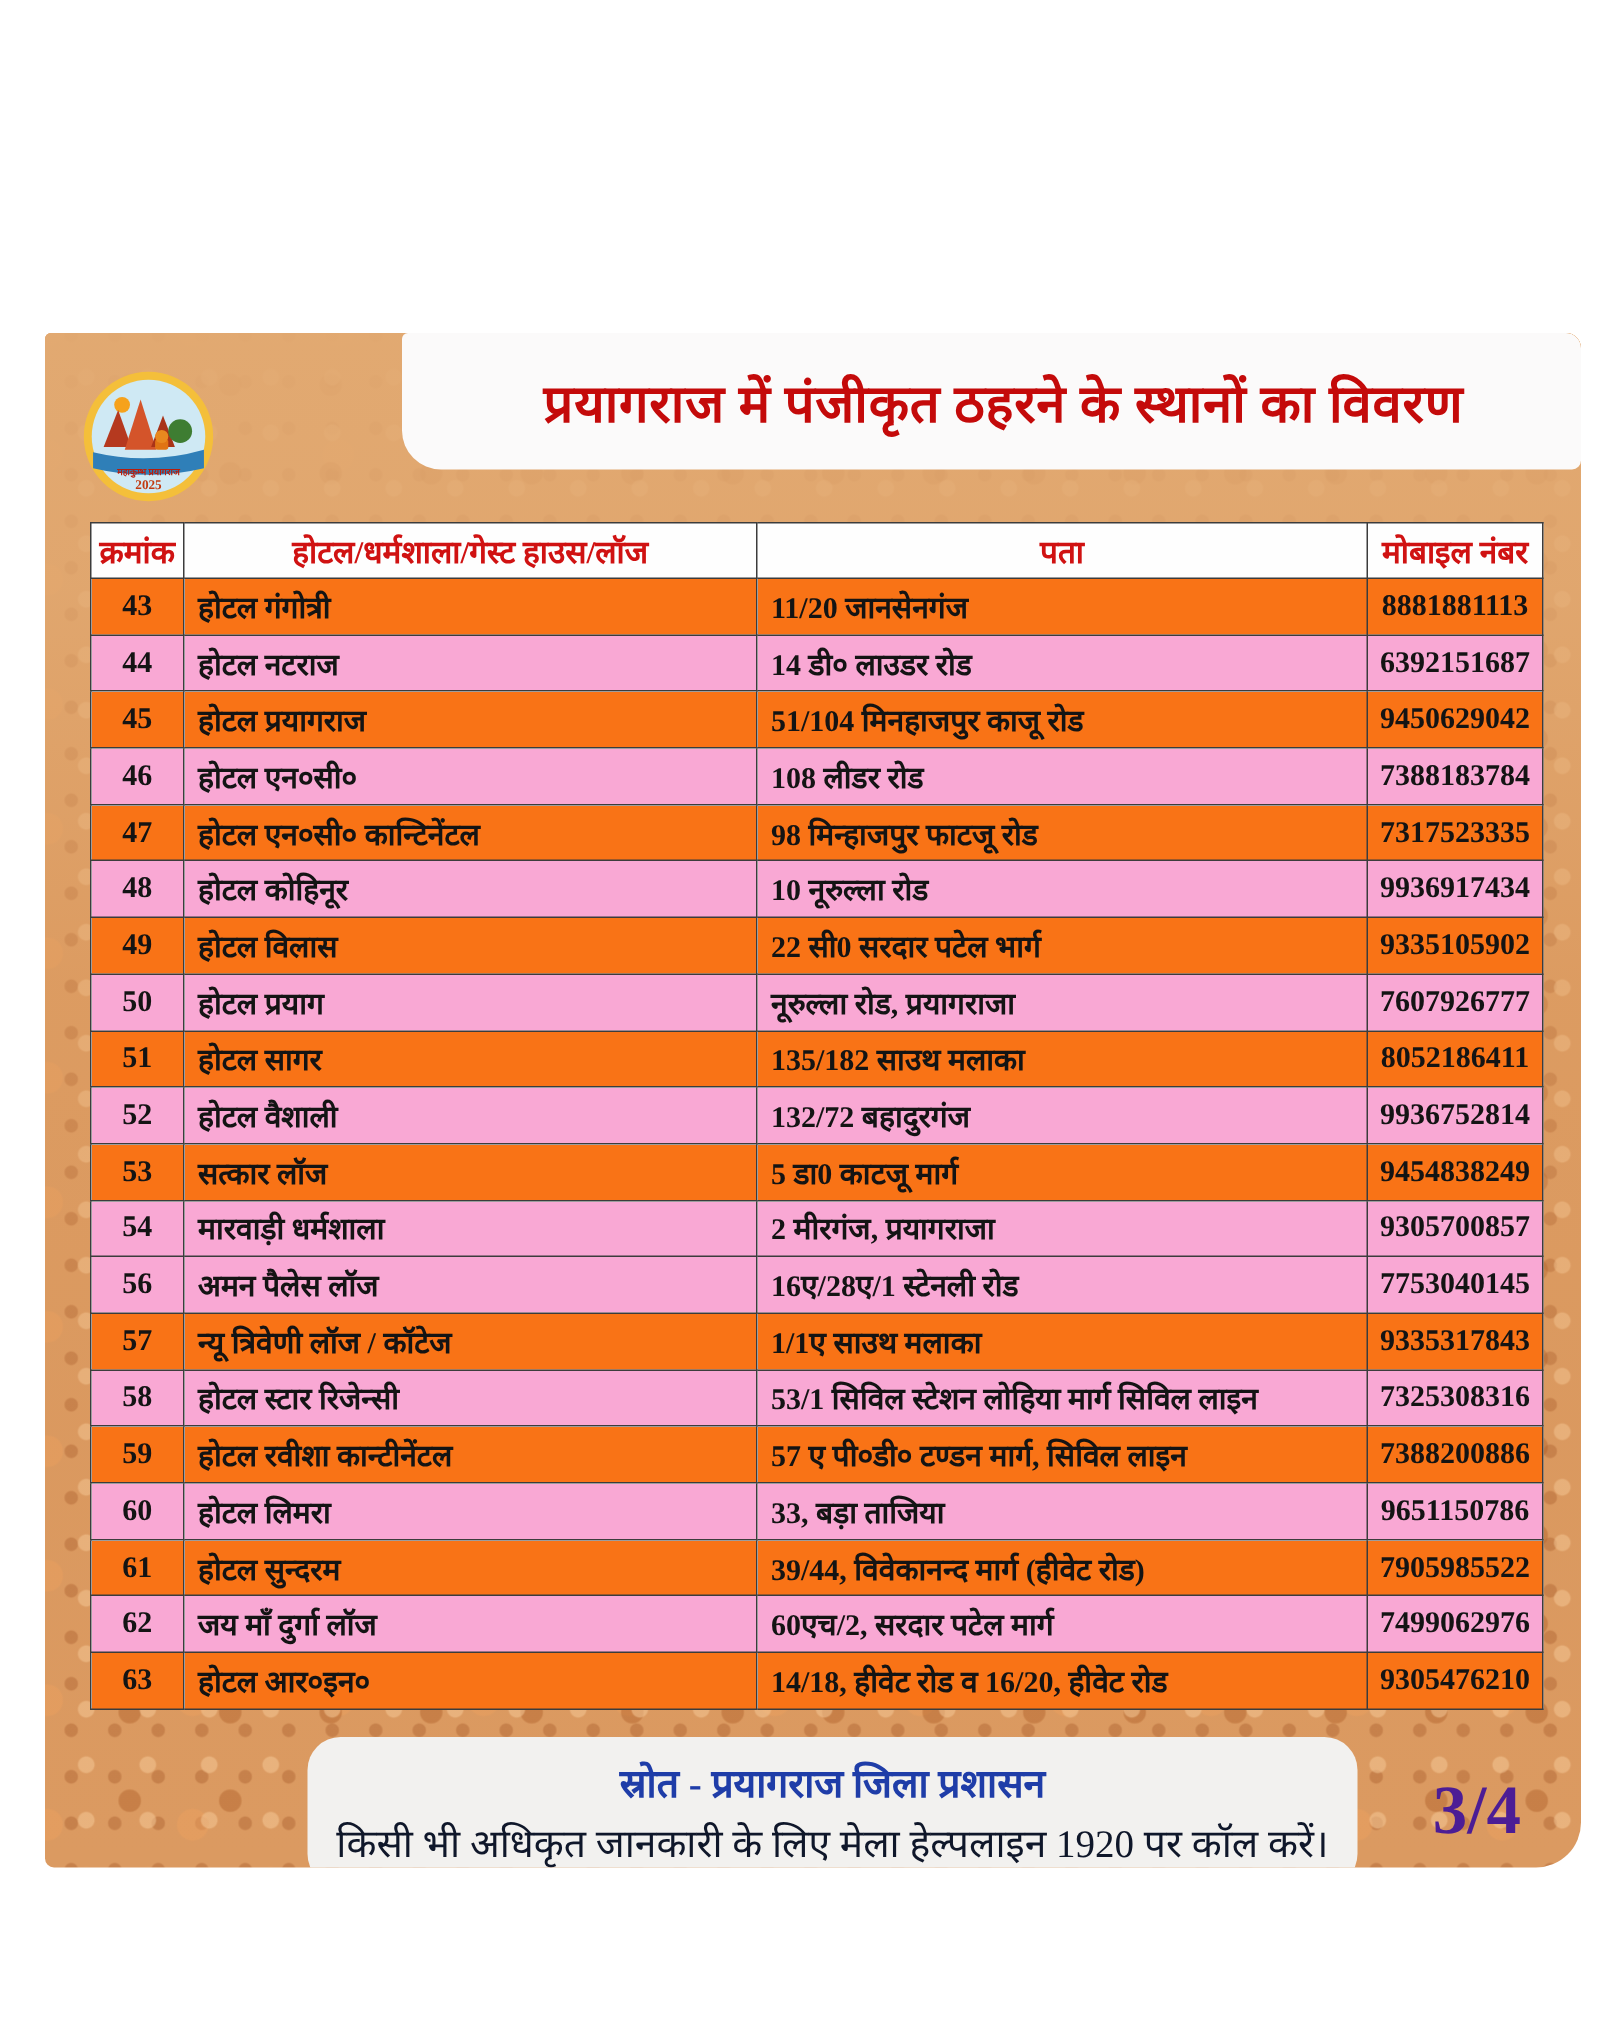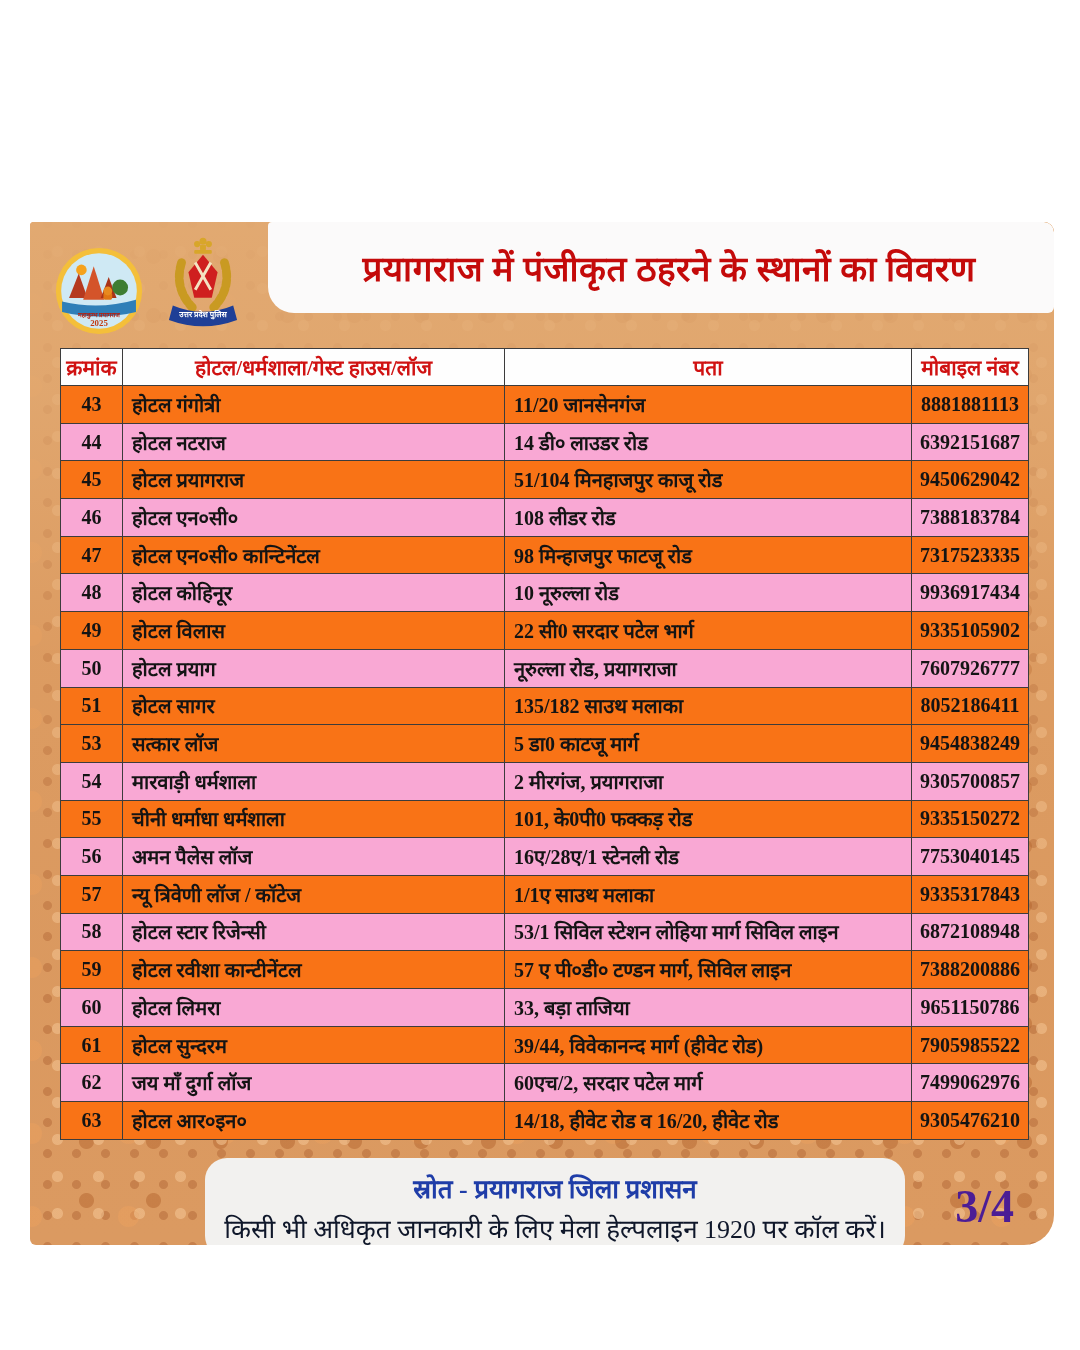--- a/index.html
+++ b/index.html
@@ -93,37 +93,20 @@
         <path d="M52,58 L61,34 L70,58 Z" fill="#a93318"></path>
         <circle cx="74" cy="46" r="9" fill="#3e7d32"></circle>
         <path d="M8,62 Q50,72 92,60 L92,74 Q50,84 8,74 Z" fill="#2f7fb8"></path>
         <rect x="55" y="52" width="10" height="8" rx="2" fill="#e07414"></rect>
         <circle cx="60" cy="50" r="5" fill="#e8891f"></circle>
         <text x="50" y="79" font-size="7" font-weight="bold" fill="#b81d0c" text-anchor="middle">महाकुम्भ प्रयागराज</text>
         <text x="50" y="90" font-size="10" font-weight="bold" fill="#c23a10" text-anchor="middle">2025</text>
       </svg>
     </div>
 
-    <div class="logo-police">
-      <svg viewBox="0 0 76 100" width="74" height="98" aria-hidden="true">
-        <g fill="#d8a62a">
-          <rect x="29" y="15" width="18" height="4" rx="1"></rect>
-          <circle cx="32" cy="9" r="3.2"></circle>
-          <circle cx="44" cy="9" r="3.2"></circle>
-          <circle cx="38" cy="6" r="3.6"></circle>
-          <rect x="35" y="10" width="6" height="5"></rect>
-        </g>
-        <path d="M16 28 q-8 26 11 46" stroke="#c99a22" stroke-width="9" fill="none" stroke-linecap="round" stroke-dasharray="6 3"></path>
-        <path d="M60 28 q8 26 -11 46" stroke="#c99a22" stroke-width="9" fill="none" stroke-linecap="round" stroke-dasharray="6 3"></path>
-        <path d="M38 20 L53 38 L47 64 H29 L23 38 Z" fill="#cf1f1f"></path>
-        <path d="M30 28 L46 56 M46 28 L30 56" stroke="#f4e3c2" stroke-width="3"></path>
-        <path d="M7 72 q31 13 62 0 l4 15 q-35 13 -70 0 Z" fill="#1f3f96"></path>
-        <text x="38" y="84" font-size="8" font-weight="bold" fill="#ffffff" text-anchor="middle">उत्तर प्रदेश पुलिस</text>
-      </svg>
-    </div>
 
     <div class="title-box">
       <h1>प्रयागराज में पंजीकृत ठहरने के स्थानों का विवरण</h1>
     </div>
 
     <table class="reg">
       <colgroup>
         <col style="width:62px">
           <col style="width:382px">
           <col style="width:407px">
@@ -185,55 +168,55 @@
             <td>होटल प्रयाग</td>
             <td>नूरुल्ला रोड, प्रयागराजा</td>
             <td>7607926777</td>
           </tr>
           <tr class="row-odd">
             <td>51</td>
             <td>होटल सागर</td>
             <td>135/182 साउथ मलाका</td>
             <td>8052186411</td>
           </tr>
+          <tr class="row-even">
+            <td>52</td>
+            <td>होटल वैशाली</td>
+            <td>132/72 बहादुरगंज</td>
+            <td>9936752814</td>
+          </tr>
           <tr class="row-odd">
             <td>53</td>
             <td>सत्कार लॉज</td>
             <td>5 डा0 काटजू मार्ग</td>
             <td>9454838249</td>
           </tr>
           <tr class="row-even">
             <td>54</td>
             <td>मारवाड़ी धर्मशाला</td>
             <td>2 मीरगंज, प्रयागराजा</td>
             <td>9305700857</td>
           </tr>
-          <tr class="row-odd">
-            <td>55</td>
-            <td>चीनी धर्माधा धर्मशाला</td>
-            <td>101, के0पी0 फक्कड़ रोड</td>
-            <td>9335150272</td>
-          </tr>
           <tr class="row-even">
             <td>56</td>
             <td>अमन पैलेस लॉज</td>
             <td>16ए/28ए/1 स्टेनली रोड</td>
             <td>7753040145</td>
           </tr>
           <tr class="row-odd">
             <td>57</td>
             <td>न्यू त्रिवेणी लॉज / कॉटेज</td>
             <td>1/1ए साउथ मलाका</td>
             <td>9335317843</td>
           </tr>
           <tr class="row-even">
             <td>58</td>
             <td>होटल स्टार रिजेन्सी</td>
             <td>53/1 सिविल स्टेशन लोहिया मार्ग सिविल लाइन</td>
-            <td>6872108948</td>
+            <td>7325308316</td>
           </tr>
           <tr class="row-odd">
             <td>59</td>
             <td>होटल रवीशा कान्टीनेंटल</td>
             <td>57 ए पी०डी० टण्डन मार्ग, सिविल लाइन</td>
             <td>7388200886</td>
           </tr>
           <tr class="row-even">
             <td>60</td>
             <td>होटल लिमरा</td>

